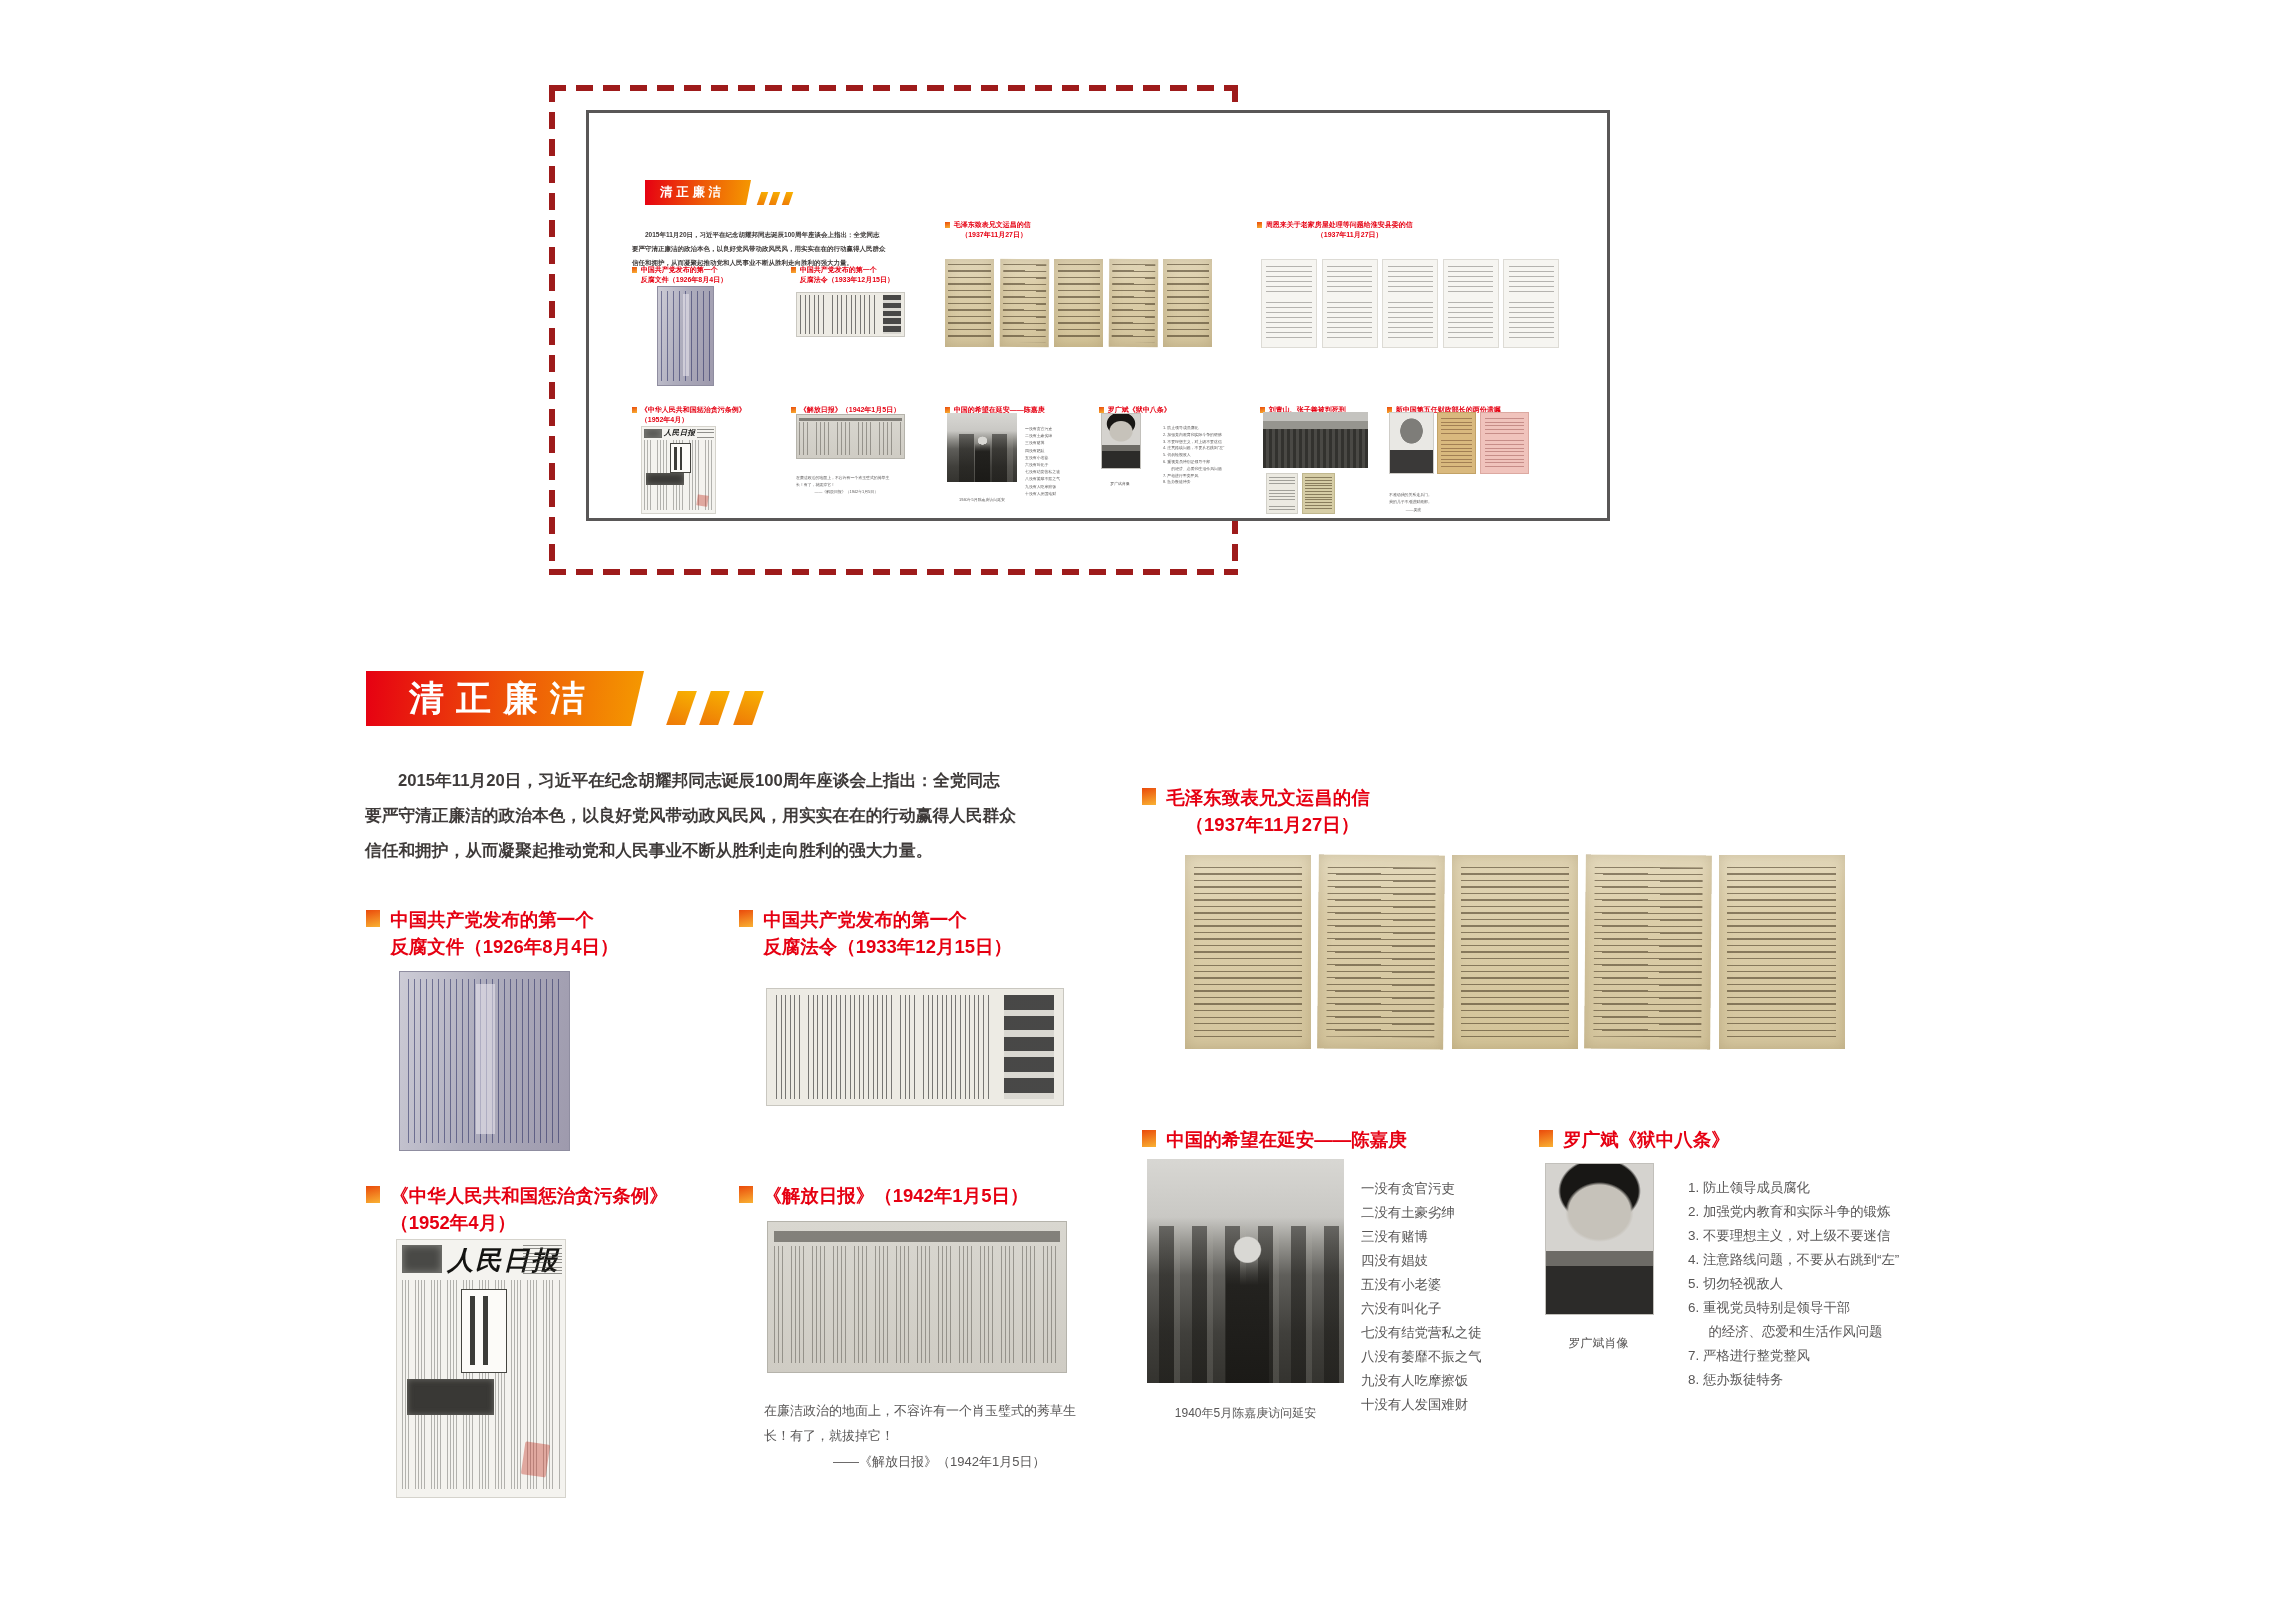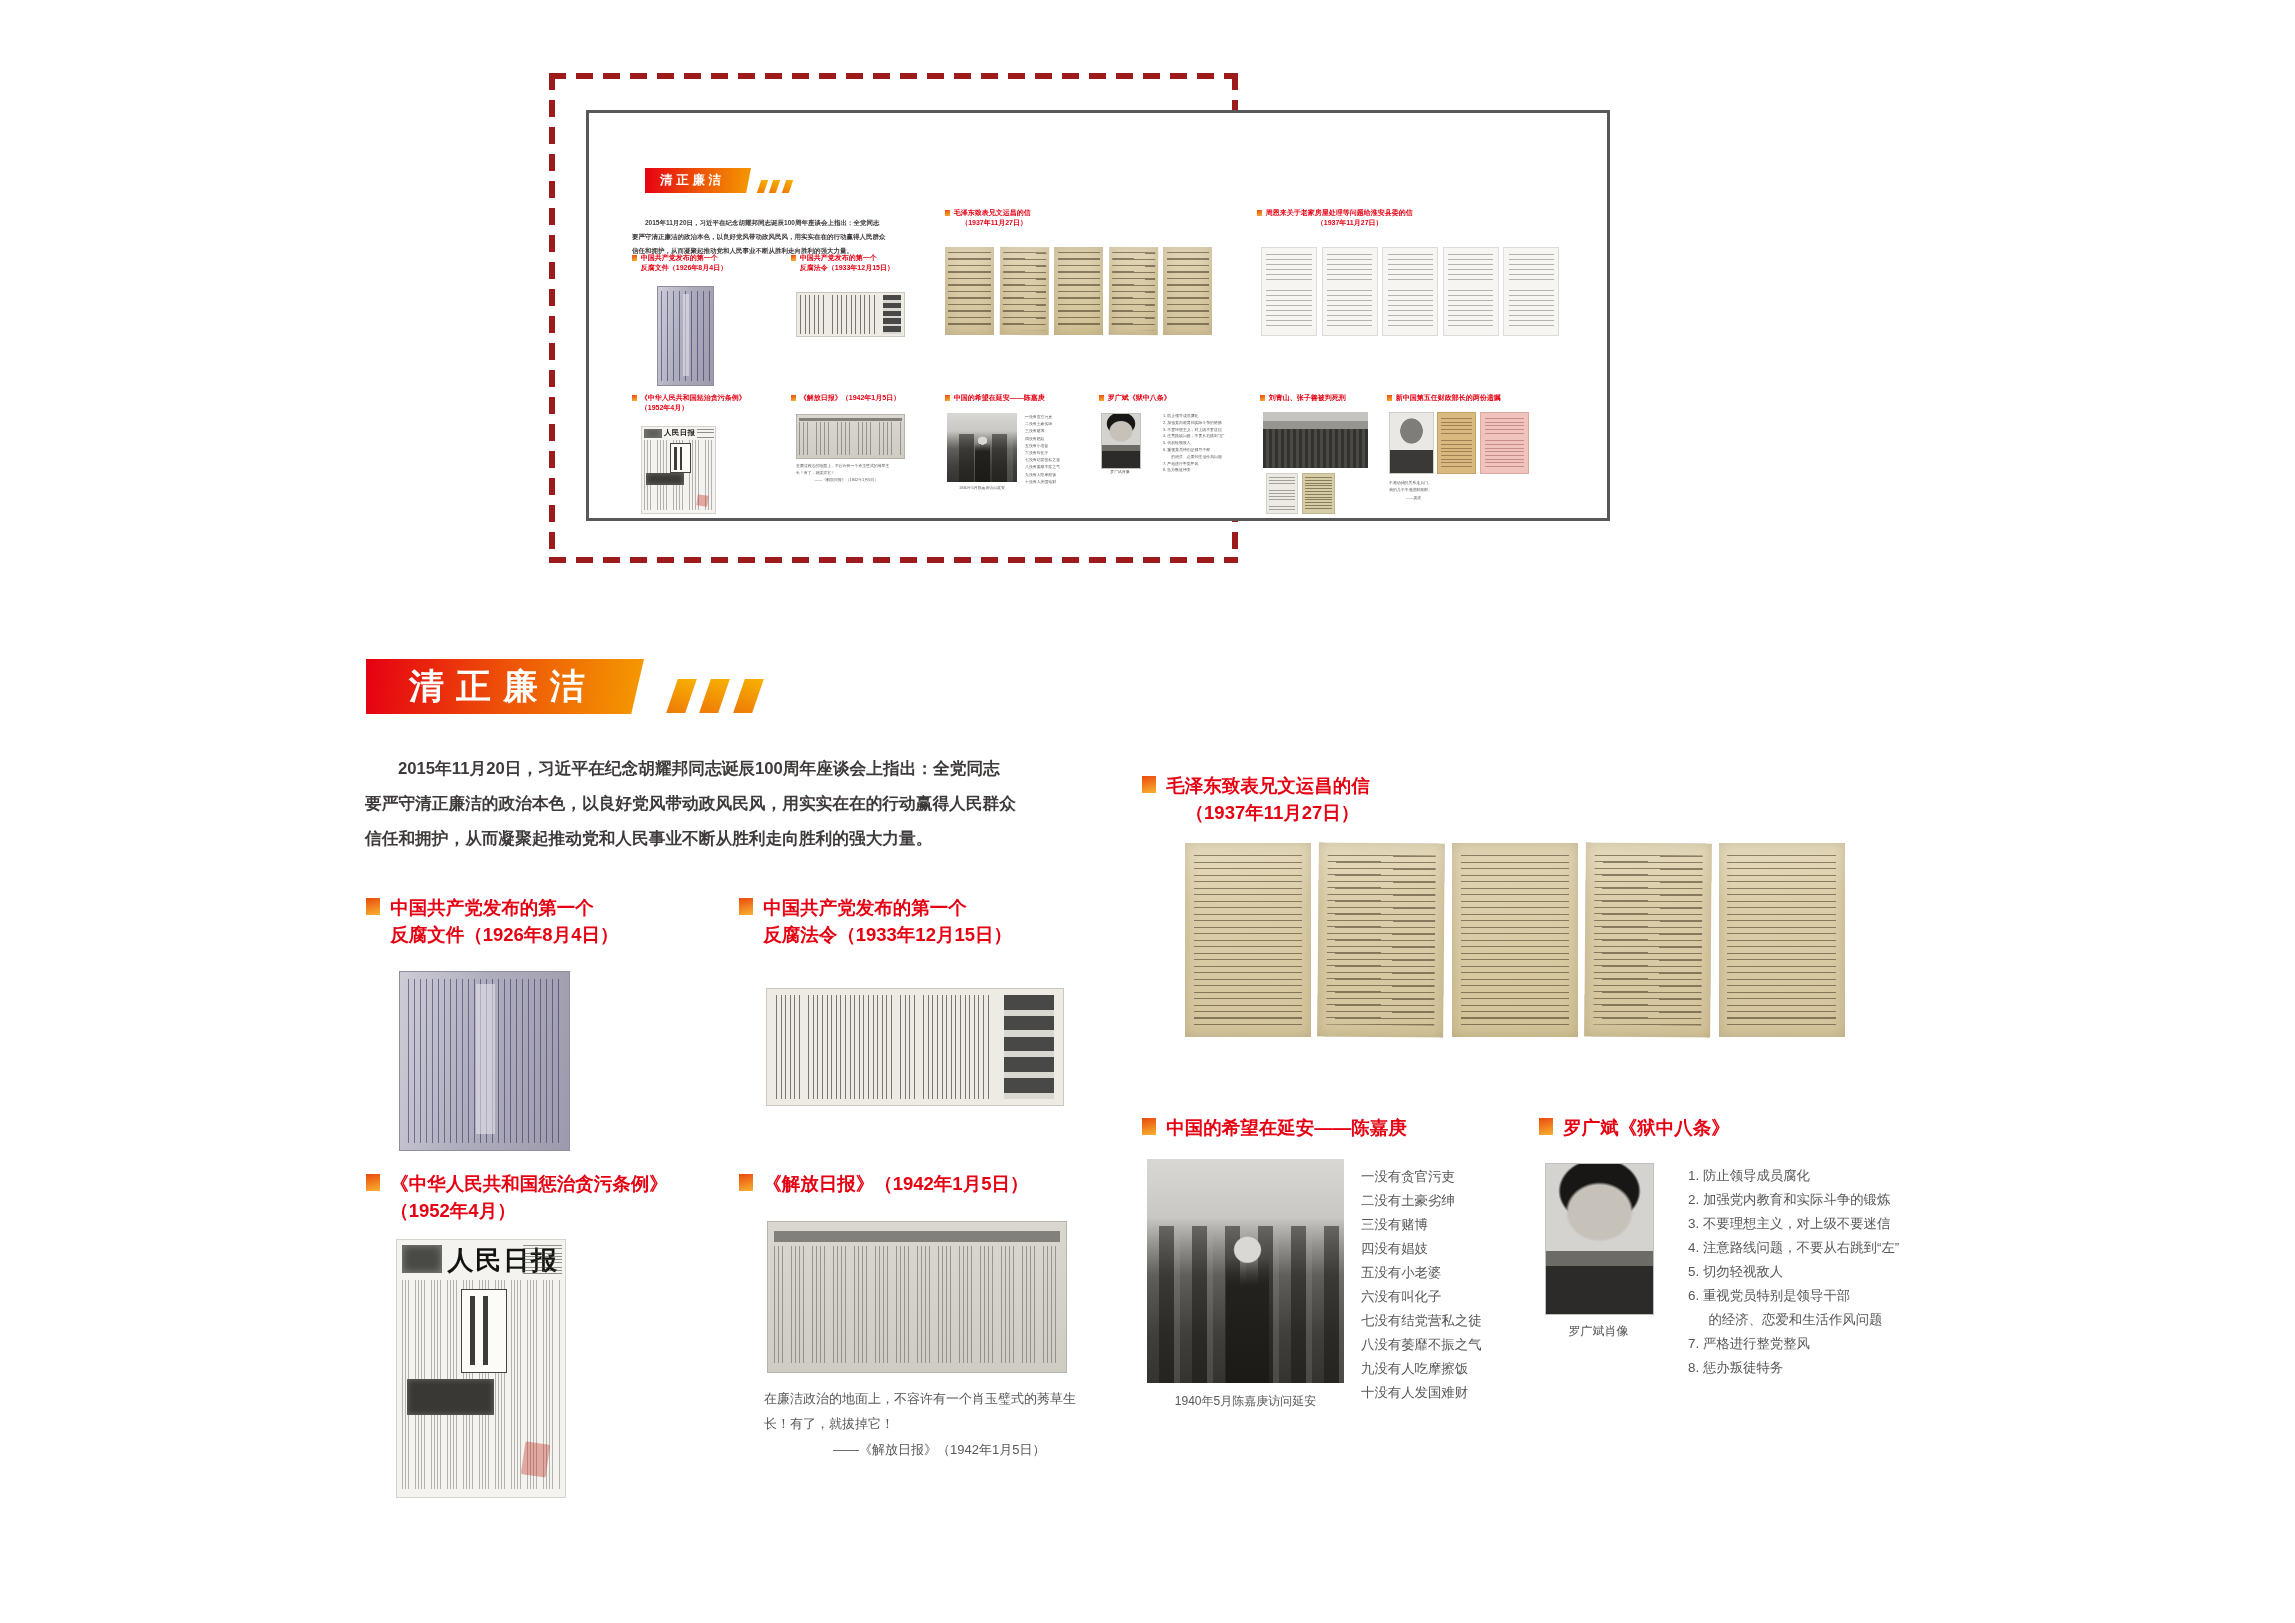--- a/index.html
+++ b/index.html
@@ -1,21 +1,21 @@
 <!DOCTYPE html>
 <html style="--accent-red: #e60012; --banner-gradient-start: #e60012; --banner-gradient-end: #f59a00; --stripe-orange-light: #f8b301; --stripe-orange-dark: #ee7807; --bullet-gradient-start: #ea4a0b; --bullet-gradient-end: #f9b233; --crop-marquee-red: #9e1b1b; --panel-border-gray: #595757; --body-text: #3e3a39; --list-text: #595757;font-size:7.4px"><head>
 <meta charset="utf-8">
 <title>清正廉洁</title>
 <style>
   html,body{margin:0;padding:0;}
   body{
     width:2295px;height:1623px;position:relative;overflow:hidden;
     background:#ffffff;font-family:"Liberation Sans",sans-serif;
   }
-  .abs{position:absolute;}
+  .abs{position:absolute;margin-top:12px;}
 
   
   .marq{position:absolute;background:repeating-linear-gradient(90deg,var(--crop-marquee-red,#9e1b1b) 0 16.7px,transparent 16.7px 27px);}
   .marq.vert{background:repeating-linear-gradient(180deg,var(--crop-marquee-red,#9e1b1b) 0 16.7px,transparent 16.7px 27px);}
 
   
   .panel{position:absolute;left:586px;top:110px;width:1018px;height:405px;
     border:3.2px solid var(--panel-border-gray,#595757);background:#fff;}
 
   
@@ -82,21 +82,21 @@
   .img-doc26::before{content:"";position:absolute;inset:4% 5%;
     background:repeating-linear-gradient(90deg,rgba(28,32,88,.5) 0 1.4px,transparent 1.4px 6px);}
   .img-doc26::after{content:"";position:absolute;left:45%;top:7%;width:11%;height:84%;background:rgba(236,234,241,.55);}
 
   .img-law33{background:#edebe4;border:0.5px solid #c9c7c0;}
   .img-law33::before{content:"";position:absolute;inset:5% 24% 5% 3%;
     background:repeating-linear-gradient(90deg,rgba(40,40,40,.6) 0 0.9px,transparent 0.9px 4.6px);}
   .img-law33::after{content:"";position:absolute;right:3%;top:5%;bottom:5%;width:17%;opacity:.85;
     background:repeating-linear-gradient(180deg,#2b2b2b 0 14%,rgba(43,43,43,.12) 14% 20%);}
 
-  .img-rmrb{background:#f4f3ef;border:0.5px solid #d5d3cc;}
+  .img-rmrb{background:#f4f3ef;border:0.5px solid #d5d3cc;font-style:italic;}
   .rmrb-photo-tl{position:absolute;left:3%;top:2%;width:24%;height:11%;background:#494946;
     box-shadow:inset 0 0 0 0.9px #6a6a66,inset 0 0 8.3px #8b8b86;}
   .rmrb-head{position:absolute;left:30%;top:1.2%;font-family:"DejaVu Serif","Liberation Serif",serif;
     font-weight:bold;color:#141412;letter-spacing:1.9px;white-space:nowrap;}
   .big .rmrb-head{font-size:26px;}
   .mini .rmrb-head{font-size:7.4px;letter-spacing:0.5px;}
   .rmrb-tr{position:absolute;right:2%;top:2%;width:23%;height:12%;
     background:repeating-linear-gradient(180deg,rgba(60,60,56,.55) 0 0.9px,transparent 0.9px 2.8px);}
   .rmrb-body{position:absolute;left:3%;right:3%;top:15.5%;bottom:3%;
     background:repeating-linear-gradient(90deg,rgba(70,70,66,.38) 0 0.9px,transparent 0.9px 3.2px);}

